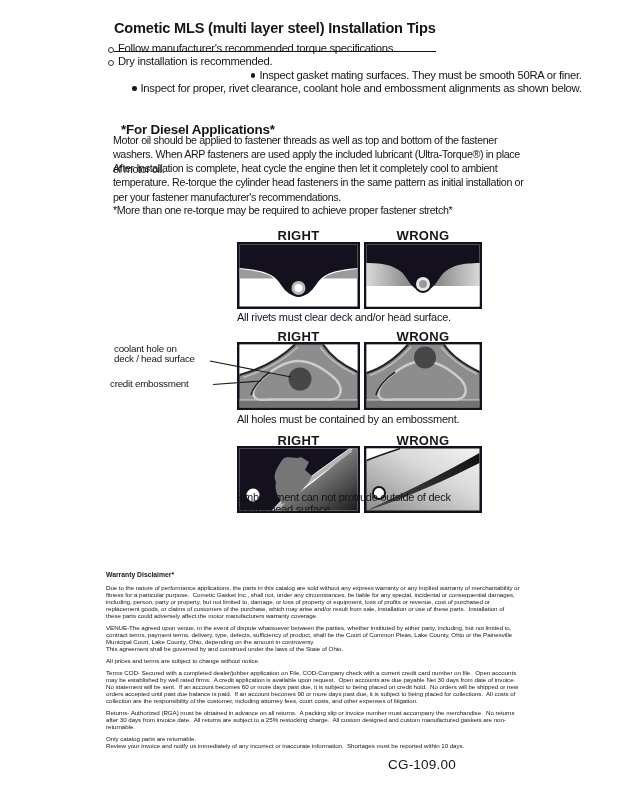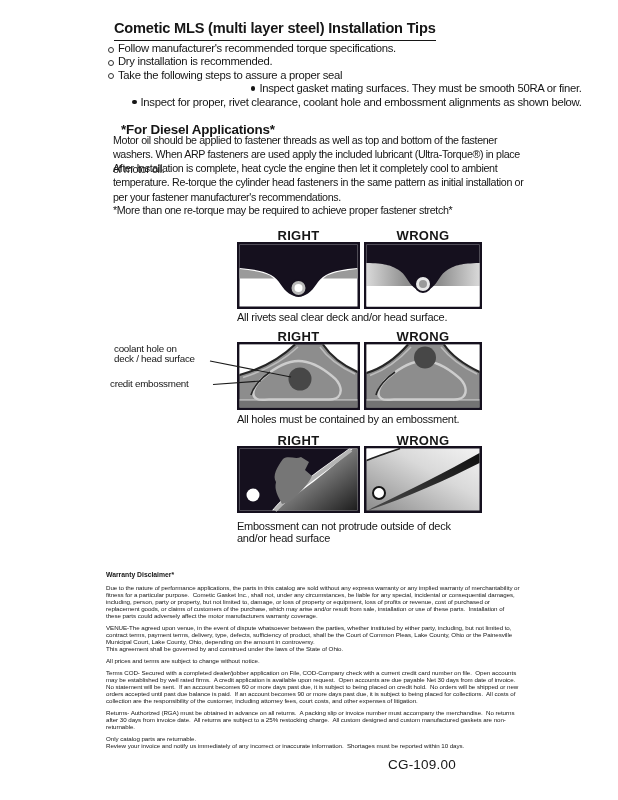--- a/index.html
+++ b/index.html
@@ -4,21 +4,21 @@
 <style>
   html,body { margin:0; padding:0; background:#fff; }
   .page {
     position:relative; width:618px; height:800px; background:#ffffff;
     font-family:"Liberation Sans", sans-serif; color:#161616; overflow:hidden;
   }
   .abs { position:absolute; }
   
   .title {
     top:20px; left:114px; font-size:14.6px; font-weight:bold; letter-spacing:-0.2px;
-    border-bottom:1.6px solid #161616; padding-bottom:4px; white-space:nowrap; margin:0;
+    border-bottom:1.6px solid #161616; padding-bottom:15px; white-space:nowrap; margin:0;
   }
   
   .bullets { top:42px; left:108px; font-size:11.3px; letter-spacing:-0.3px; }
   .b { display:flex; align-items:flex-start; line-height:13.4px; white-space:nowrap; }
   .b.sub { margin-left:24px;justify-content:flex-end; }
   .m-hollow, .m-solid {
     flex:0 0 auto; width:4px; height:4px; border-radius:50%; margin:4.5px 4px 0 0;
   }
   .m-hollow { border:1px solid #333; }
   .m-solid  { background:#161616; width:4.5px; height:4.5px; margin-top:4.2px; }
@@ -54,24 +54,20 @@
 
   <div class="abs bullets">
     <div class="b">
         <span class="m-hollow"></span>
         <span>Follow manufacturer's recommended torque specifications.</span>
       </div>
     <div class="b">
         <span class="m-hollow"></span>
         <span>Dry installation is recommended.</span>
       </div>
-    <div class="b">
-        <span class="m-hollow"></span>
-        <span>Take the following steps to assure a proper seal</span>
-      </div>
     <div class="b sub">
         <span class="m-solid"></span>
         <span>Inspect gasket mating surfaces.  They must be smooth 50RA or finer.</span>
       </div>
     <div class="b sub">
         <span class="m-solid"></span>
         <span>Inspect for proper, rivet clearance, coolant hole and embossment alignments as shown below.</span>
       </div>
   </div>
 
@@ -102,21 +98,21 @@
       </linearGradient>
     </defs>
     <rect x="1.25" y="1.25" width="115.5" height="64.5" fill="#ffffff" stroke="#15101e" stroke-width="2.5"></rect>
     <rect x="2.5" y="21" width="113" height="23" fill="url(#gw)"></rect>
     <rect x="2.5" y="44" width="113" height="20.5" fill="#ffffff"></rect>
     <path d="M2.5,2.5 H115.5 V21 C97,21.5 92,23 84,27.5 C76,32 74,41 68,45.5 C64.5,48.5 62,49 59,49 C56,49 53.5,48.5 50,45.5 C44,41 42,32 34,27.5 C26,23 21,21.5 2.5,21 Z" fill="#15101e"></path>
     <circle cx="59" cy="42" r="8" fill="#e8e8e8" stroke="#15101e" stroke-width="2"></circle>
     <circle cx="59" cy="42" r="4" fill="#9a9a9a"></circle>
   </svg>
 
-  <div class="abs caption" style="top:311px">All rivets seal clear deck and/or head surface.</div>
+  <div class="abs caption" style="top:311px">All rivets must clear deck and/or head surface.</div>
 
   <div class="abs dg-h l" style="top:329px">RIGHT</div>
   <div class="abs dg-h r" style="top:329px">WRONG</div>
 
   <div class="abs callout co1">
     <span>coolant hole on</span>
     <span>deck / head surface</span>
   </div>
   <div class="abs callout co2">
     <span>credit embossment</span>
@@ -189,21 +185,21 @@
           <stop offset="1" stop-color="#0f0f0f"></stop>
       </linearGradient>
     </defs>
     <rect x="1.25" y="1.25" width="115.5" height="64.5" fill="url(#gsilver)" stroke="#15101e" stroke-width="2.5"></rect>
     <path d="M2.5,2.5 H36 C24,6.5 12,10.5 2.5,14.5 Z" fill="#ffffff"></path>
     <path d="M36,2.5 C24,6.5 12,10.5 2.5,14.5" stroke="#222222" stroke-width="1.8" fill="none"></path>
     <path d="M115.5,7 C82,26 48,43 8,62 L4,64.5 C42,52 82,34 115.5,17 Z" fill="url(#gdark)"></path>
     <circle cx="15" cy="47" r="6" fill="#ffffff" stroke="#141414" stroke-width="2"></circle>
   </svg>
 
-  <div class="abs caption cap3" style="top:521px">Embossment can not protrude outside of deck and/or head surface</div>
+  <div class="abs caption cap3" style="top:492px">Embossment can not protrude outside of deck and/or head surface</div>
 
   <div class="abs legal">
     <h3>Warranty Disclaimer*</h3>
     <p>Due to the nature of performance applications, the parts in this catalog are sold without any express warranty or any implied warranty of merchantability or fitness for a particular purpose.  Cometic Gasket Inc., shall not, under any circumstances, be liable for any special, incidental or consequential damages, including, person, party or property, but not limited to, damage, or loss of property or equipment, loss of profits or revenue, cost of purchased or replacement goods, or claims of customers of the purchase, which may arise and/or result from sale, installation or use of these parts.  Installation of these parts could adversely affect the motor manufacturers warranty coverage.</p>
     <p>VENUE-The agreed upon venue, in the event of dispute whatsoever between the parties, whether instituted by either party, including, but not limited to, contract terms, payment terms, delivery, type, defects, sufficiency of product, shall be the Court of Common Pleas, Lake County, Ohio or the Painesville Municipal Court, Lake County, Ohio, depending on the amount in controversy.
 This agreement shall be governed by and construed under the laws of the State of Ohio.</p>
     <p>All prices and terms are subject to change without notice.</p>
     <p>Terms COD- Secured with a completed dealer/jobber application on File, COD-Company check with a current credit card number on file.  Open accounts may be established by well rated firms.  A credit application is available upon request.  Open accounts are due payable Net 30 days from date of invoice.  No statement will be sent.  If an account becomes 60 or more days past due, it is subject to being placed on credit hold.  No orders will be shipped or new orders accepted until past due balance is paid.  If an account becomes 90 or more days past due, it is subject to being placed for collections.  All costs of collection are the responsibility of the customer, including attorney fees, court costs, and other expenses of litigation.</p>
     <p>Returns- Authorized (RGA) must be obtained in advance on all returns.  A packing slip or invoice number must accompany the merchandise.  No returns after 30 days from invoice date.  All returns are subject to a 25% restocking charge.  All custom designed and custom manufactured gaskets are non-returnable.</p>
     <p>Only catalog parts are returnable.

